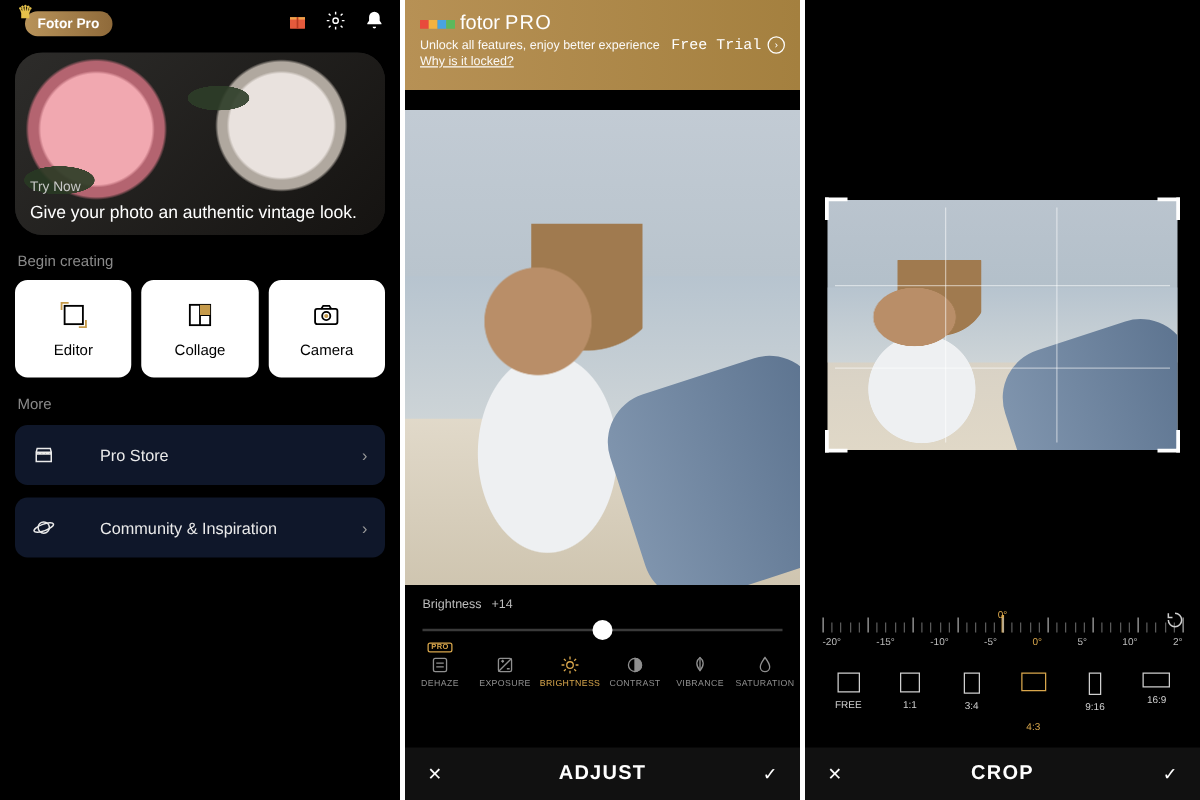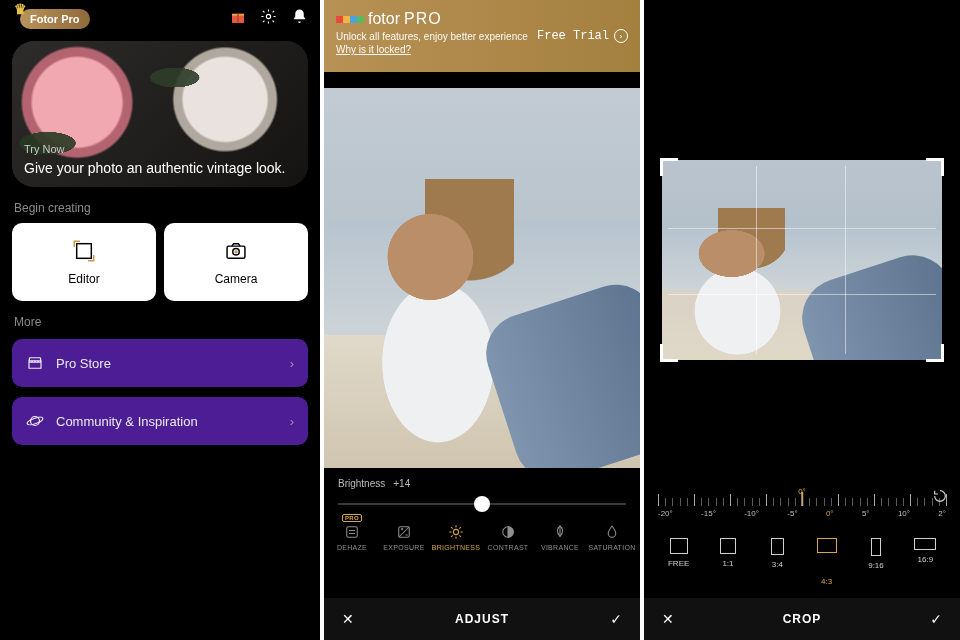--- a/index.html
+++ b/index.html
@@ -27,21 +27,21 @@
   .hero-leaves { position:absolute; inset:0; background:
       radial-gradient(ellipse 40px 16px at 12% 70%, #2a3a24 0 70%, transparent 71%),
       radial-gradient(ellipse 35px 14px at 55% 25%, #2e3d28 0 70%, transparent 71%); opacity:.9; }
   .hero-text { position:absolute; left:12px; bottom:10px; right:12px; color:#fff; }
   .try-now { font-size:11px; color:#c8c8c8; margin-bottom:4px; display:block; }
   .hero-title { font-size:14px; font-weight:400; line-height:1.3; }
   .section-label { color:#8a8a8a; font-size:12px; margin:14px 14px 8px; }
   .tile-row { display:flex; gap:8px; padding:0 12px; }
   .tile { flex:1; background:#fff; border-radius:10px; height:78px; display:flex; flex-direction:column; align-items:center; justify-content:center; color:#000; font-size:12px; gap:8px; }
   .tile svg { width:26px; height:26px; }
-  .list-item { margin:10px 12px 0; background:#4c1d95; border-radius:10px; height:48px; display:flex; align-items:center; padding:0 14px; color:#eaeaea; font-size:13px; }
+  .list-item { margin:10px 12px 0; background:#0f172a; border-radius:10px; height:48px; display:flex; align-items:center; padding:0 14px; color:#eaeaea; font-size:13px;gap:24px; }
   .list-item .chev { margin-left:auto; color:#9a9a9a; font-size:13px; }
   .list-item svg { width:18px; height:18px; margin-right:12px; }
 
   
   .pro-banner { background:linear-gradient(90deg,#b79155,#a4803f); color:#fff; padding:10px 12px 10px; display:flex; align-items:flex-start; height:72px; position:relative; }
   .fotor-logo { display:flex; align-items:center; gap:4px; font-size:16px; font-weight:500;}
   .logo-mark { display:inline-flex; }
   .logo-mark span { width:7px; height:7px; }
   .pro-sub { font-size:10px; margin-top:3px; opacity:.95; }
   .pro-locked { font-size:10px; text-decoration:underline; margin-top:2px; opacity:.95; }
@@ -60,21 +60,21 @@
   .slider-label { color:#bdbdbd; font-size:10px; display:flex; gap:8px;}
   .slider-track { position:relative; height:30px; display:flex; align-items:center;}
   .track { flex:1; height:2px; background:#3a3a3a;}
   .knob { position:absolute; left:50%; top:50%; transform:translate(-50%,-50%); width:16px; height:16px; background:#fff; border-radius:50%;}
   .tool-row { display:flex; justify-content:space-around; padding:4px 2px 2px; }
   .tool { flex:1; display:flex; flex-direction:column; align-items:center; gap:3px; color:#8f8f8f; font-size:7px; letter-spacing:.3px; position:relative;}
   .tool.active { color:#d9a74c; }
   .tool svg { width:18px; height:18px; }
   .tool .badge { position:absolute; top:-9px; color:#d9a74c; font-size:6px; font-weight:600; border:0.8px solid #d9a74c; padding:0 2px; border-radius:2px;}
   .bottom-bar { position:absolute; bottom:0; left:0; right:0; height:42px; background:#111; display:flex; align-items:center; justify-content:space-between; padding:0 18px; color:#fff; }
-  .bottom-bar .title { font-size:12px; font-weight:700; letter-spacing:1px; }
+  .bottom-bar .title { font-size:16px; font-weight:700; letter-spacing:1px; }
   .bottom-bar .x, .bottom-bar .chk { font-size:14px; }
 
   
   .crop-canvas { position:absolute; top:160px; left:18px; right:18px; height:200px; }
   .crop-photo { position:absolute; inset:0; background:
      linear-gradient(180deg, #bac4ce 0%, #b2bfc9 40%, #d6d0c5 52%, #e0d8c7 100%); overflow:hidden;}
   .crop-photo .hair { left:20%; top:24%; width:24%; height:42%; }
   .crop-photo .figure1 { left:6%; top:34%; width:42%; height:64%; }
   .crop-photo .legs { right:-6%; bottom:-8%; width:55%; height:55%; }
   .crop-grid { position:absolute; inset:6px; }
@@ -147,20 +147,28 @@
       </div>
     </div>
     <div class="section-label">Begin creating</div>
     <div class="tile-row">
       <div class="tile">
         <svg viewBox="0 0 32 32" fill="none" stroke="#000" stroke-width="1.8">
             <rect x="7" y="7" width="18" height="18"></rect>
             <path d="M4 11V4h7M28 21v7h-7" stroke="#c59a4a"></path>
           </svg>
         <span>Editor</span>
+      </div>
+      <div class="tile">
+        <svg viewBox="0 0 32 32" fill="none" stroke="#000" stroke-width="1.8">
+            <rect x="6" y="6" width="20" height="20"></rect>
+            <path d="M16 6v20M16 16h10"></path>
+            <rect x="16" y="6" width="10" height="10" fill="#c59a4a" stroke="none"></rect>
+          </svg>
+        <span>Collage</span>
       </div>
       <div class="tile">
         <svg viewBox="0 0 32 32" fill="none" stroke="#000" stroke-width="1.8">
             <rect x="5" y="10" width="22" height="15" rx="2"></rect>
             <path d="M11 10l2-3h6l2 3"></path>
             <circle cx="16" cy="17" r="4"></circle>
             <circle cx="16" cy="17" r="2" fill="#c59a4a" stroke="none"></circle>
           </svg>
         <span>Camera</span>
       </div>

